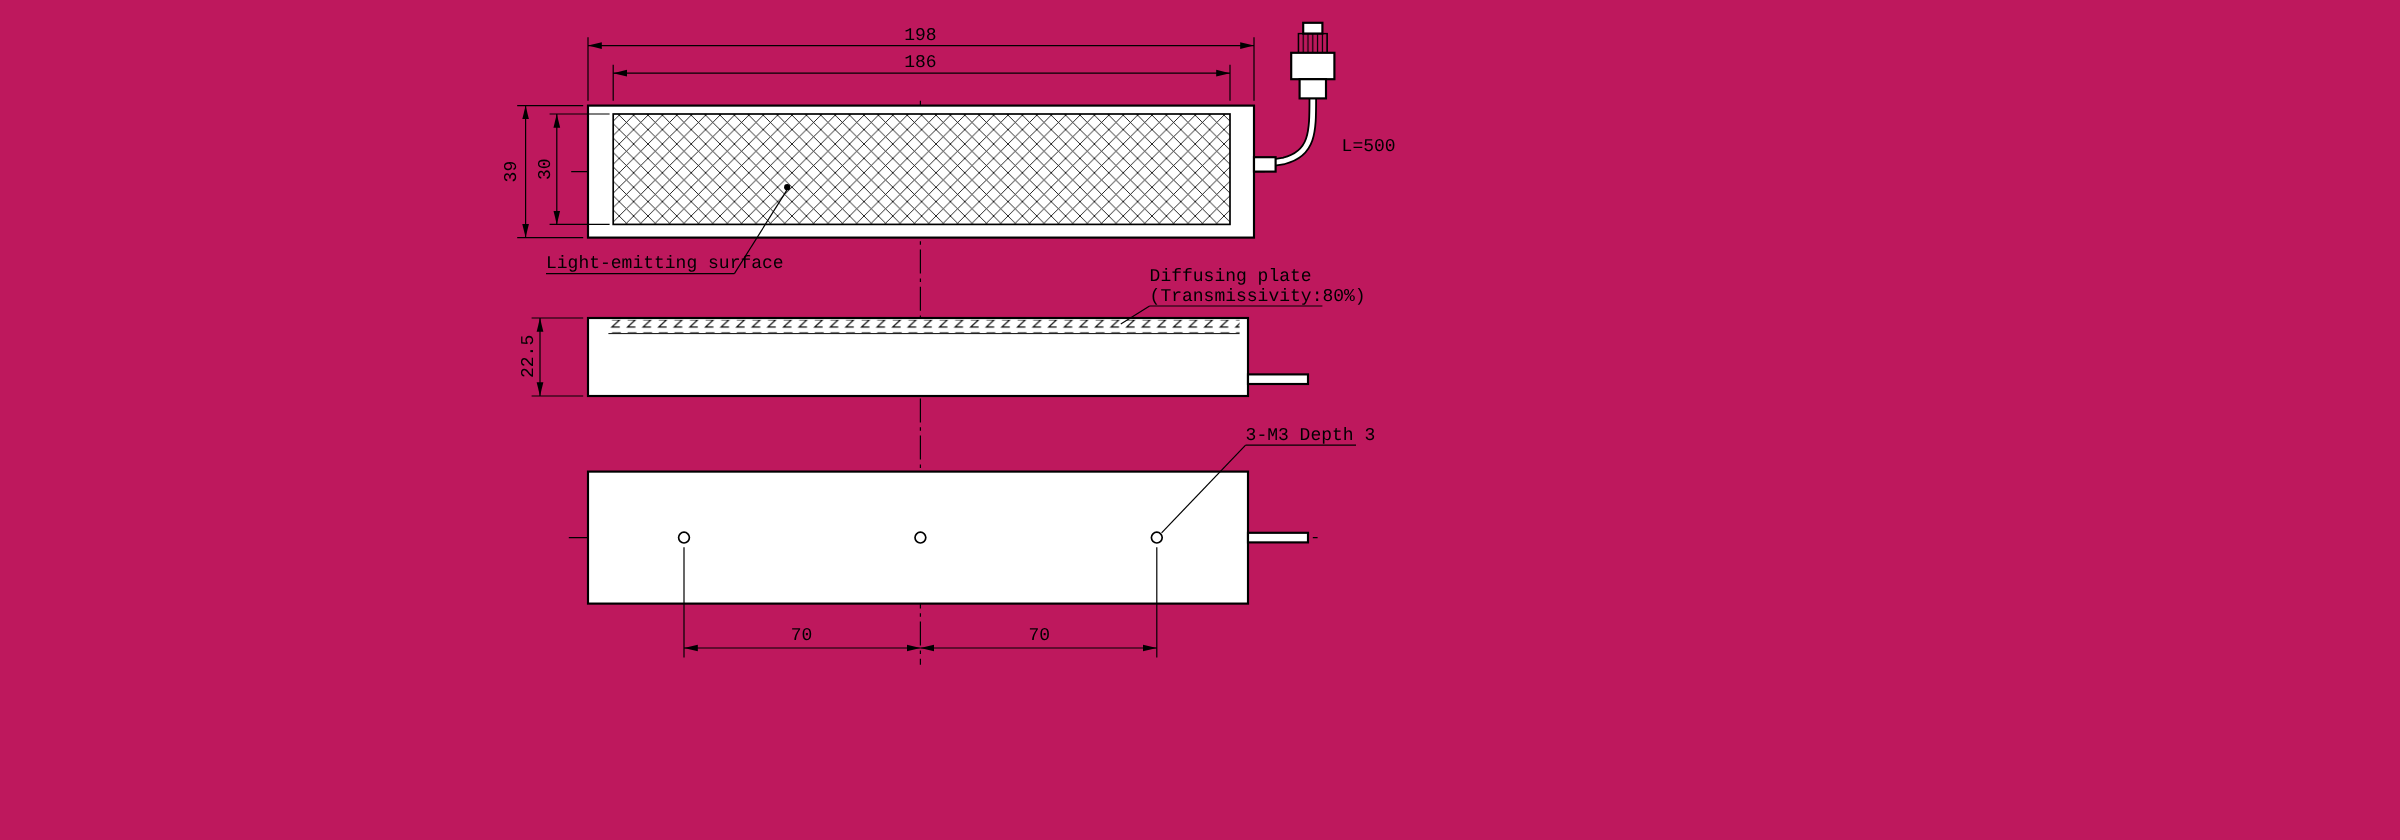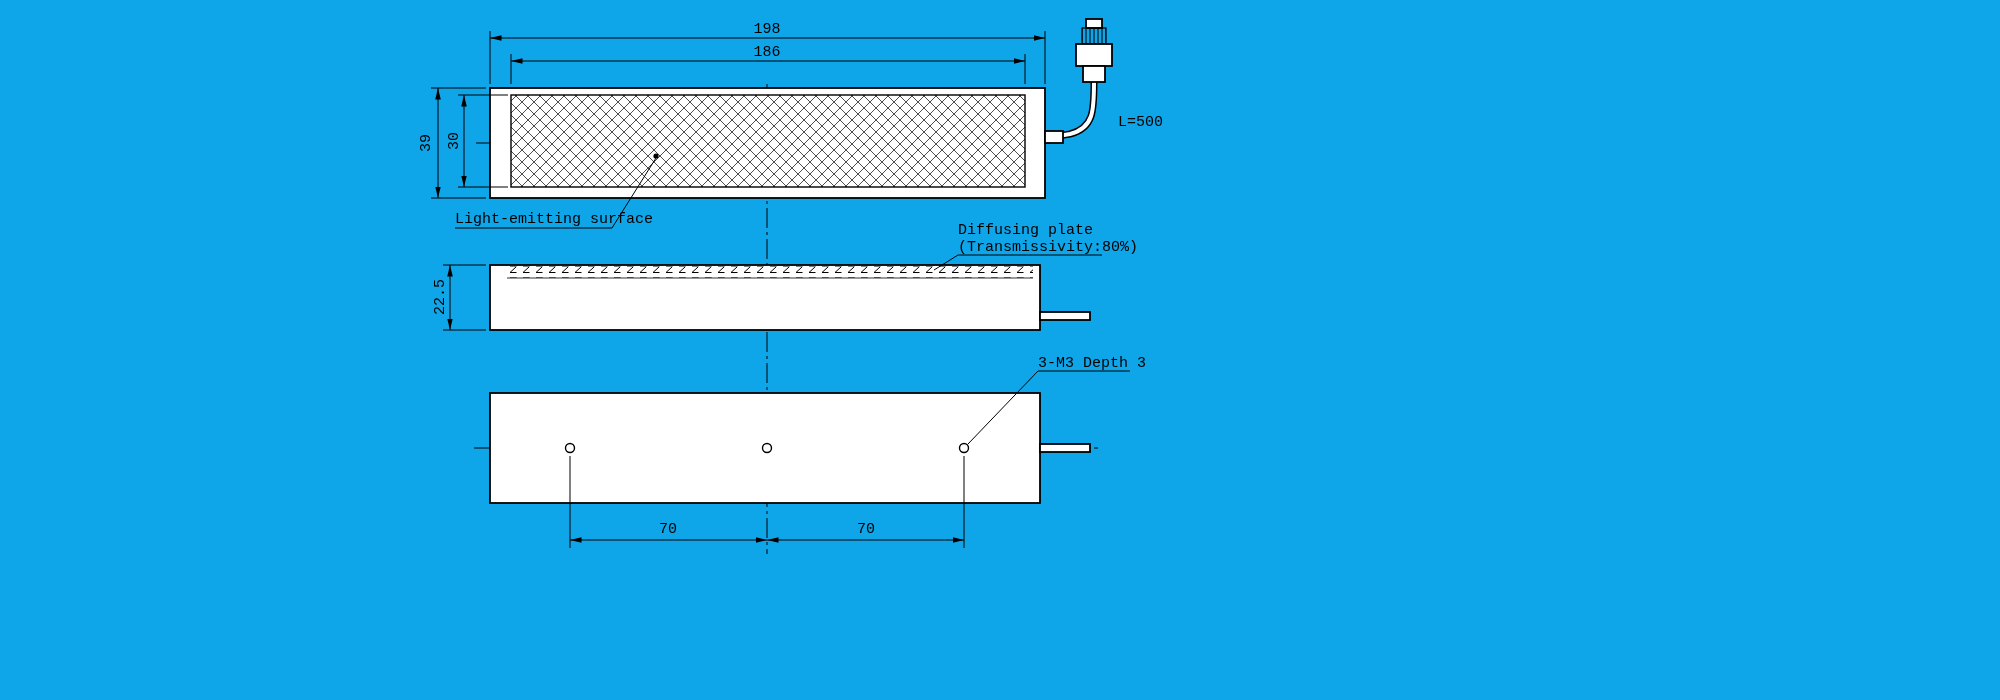--- a/index.html
+++ b/index.html
@@ -1,16 +1,16 @@
 <!DOCTYPE html>
 <html><head>
 <meta charset="utf-8">
 <style>
   html,body { margin:0; padding:0; background:#ffffff; }
-  .stage { position:relative; width:2000px; height:700px; background:#0ea5e9; overflow:hidden; }
+  .stage { position:relative; width:2000px; height:700px; background:#be185d; overflow:hidden; }
   svg { display:block; }
   .t  { font-family:"Liberation Mono","DejaVu Sans Mono",monospace; font-size:15px; fill:#000; }
   .outline  { stroke:#000; stroke-width:1.8; fill:#ffffff; }
   .thin     { stroke:#000; stroke-width:1;   fill:none; }
   .thin08   { stroke:#000; stroke-width:0.8; fill:none; }
   .cl       { stroke:#000; stroke-width:1;   fill:none; stroke-dasharray:20 4 3 4; }
   .cable    { stroke:#000; stroke-width:7;   fill:none; stroke-linecap:round; }
   .cableIn  { stroke:#fff; stroke-width:4;   fill:none; stroke-linecap:round; }
   .hole     { stroke:#000; stroke-width:1.4; fill:#ffffff; }
 </style>

